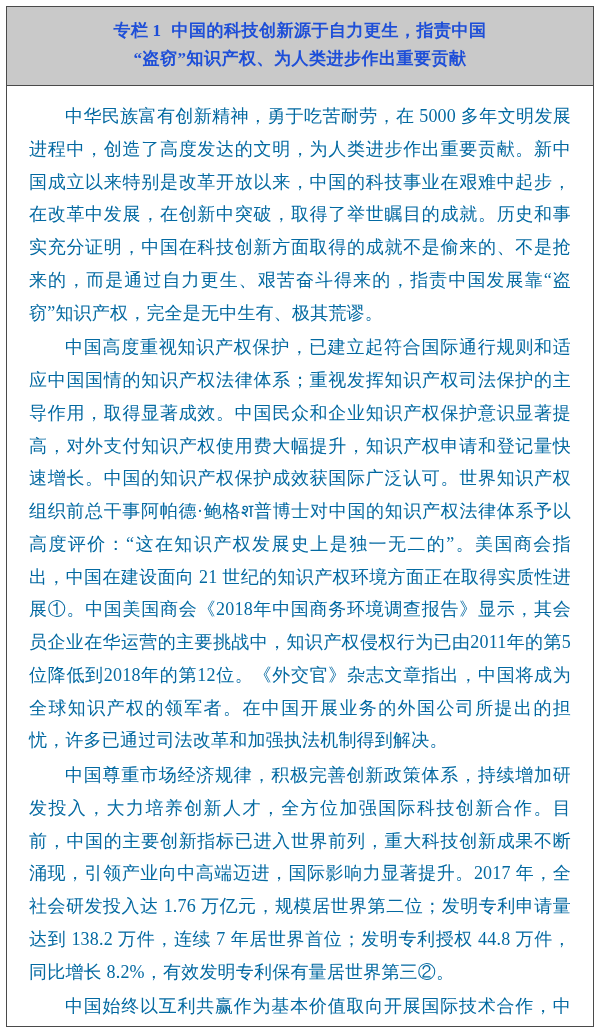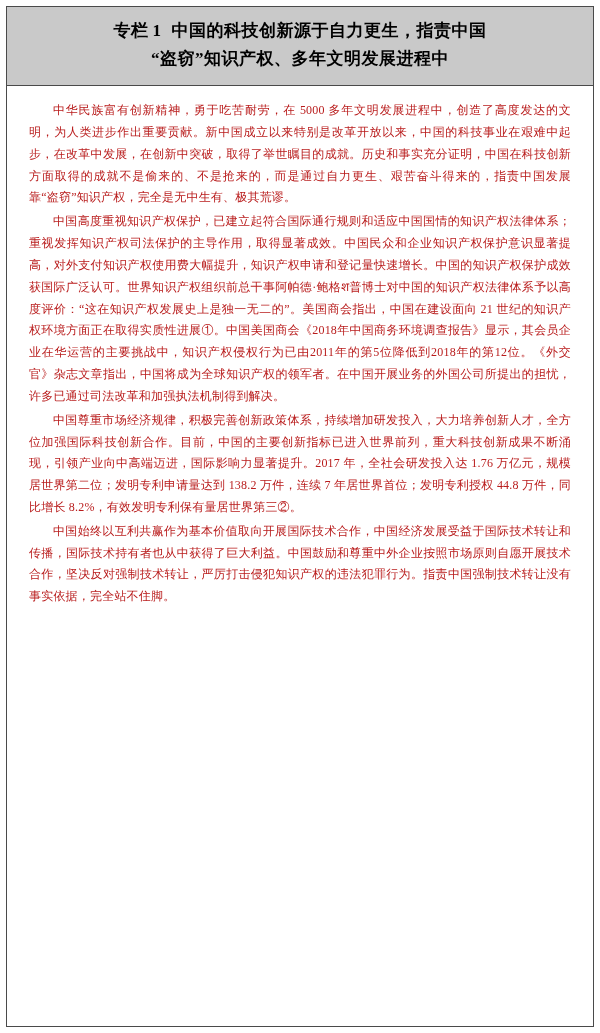--- a/index.html
+++ b/index.html
@@ -34,53 +34,53 @@
     background: #c9c9c9;
     border-bottom: 1px solid #4a4a4a;
     padding: 10px 18px 12px 18px;
     text-align: center;
   }
   .header-line {
     font-size: 17px;
     font-weight: bold;
     letter-spacing: 0.5px;
     line-height: 1.65;
-    color: #000000;
+    color: #1d4ed8;
     font-family: "Liberation Serif", "DejaVu Serif", serif;
   }
   .header-line .num {
     margin: 0 10px 0 4px;
   }
   .body {
     flex: 1;
     padding: 14px 22px 10px 22px;
     overflow: hidden;
   }
   p.para {
     margin: 0 0 2px 0;
     text-indent: 2em;
-    font-size: 12px;
+    font-size: 18px;
     line-height: 1.82;
     text-align: justify;
     text-justify: inter-ideograph;
     letter-spacing: 0.2px;
-    color: #b91c1c;
+    color: #0369a1;
   }
 </style>
 </head>
 <body>
 
 <div class="page">
   <div class="box">
 
     <div class="header">
       <div class="header-line">
         <span>专栏</span><span class="num">1</span><span>中国的科技创新源于自力更生，指责中国</span>
       </div>
-      <div class="header-line">“盗窃”知识产权、多年文明发展进程中</div>
+      <div class="header-line">“盗窃”知识产权、为人类进步作出重要贡献</div>
     </div>
 
     <div class="body">
       <p class="para">中华民族富有创新精神，勇于吃苦耐劳，在 5000 多年文明发展进程中，创造了高度发达的文明，为人类进步作出重要贡献。新中国成立以来特别是改革开放以来，中国的科技事业在艰难中起步，在改革中发展，在创新中突破，取得了举世瞩目的成就。历史和事实充分证明，中国在科技创新方面取得的成就不是偷来的、不是抢来的，而是通过自力更生、艰苦奋斗得来的，指责中国发展靠“盗窃”知识产权，完全是无中生有、极其荒谬。</p>
       <p class="para">中国高度重视知识产权保护，已建立起符合国际通行规则和适应中国国情的知识产权法律体系；重视发挥知识产权司法保护的主导作用，取得显著成效。中国民众和企业知识产权保护意识显著提高，对外支付知识产权使用费大幅提升，知识产权申请和登记量快速增长。中国的知识产权保护成效获国际广泛认可。世界知识产权组织前总干事阿帕德·鲍格श普博士对中国的知识产权法律体系予以高度评价：“这在知识产权发展史上是独一无二的”。美国商会指出，中国在建设面向 21 世纪的知识产权环境方面正在取得实质性进展①。中国美国商会《2018年中国商务环境调查报告》显示，其会员企业在华运营的主要挑战中，知识产权侵权行为已由2011年的第5位降低到2018年的第12位。《外交官》杂志文章指出，中国将成为全球知识产权的领军者。在中国开展业务的外国公司所提出的担忧，许多已通过司法改革和加强执法机制得到解决。</p>
       <p class="para">中国尊重市场经济规律，积极完善创新政策体系，持续增加研发投入，大力培养创新人才，全方位加强国际科技创新合作。目前，中国的主要创新指标已进入世界前列，重大科技创新成果不断涌现，引领产业向中高端迈进，国际影响力显著提升。2017 年，全社会研发投入达 1.76 万亿元，规模居世界第二位；发明专利申请量达到 138.2 万件，连续 7 年居世界首位；发明专利授权 44.8 万件，同比增长 8.2%，有效发明专利保有量居世界第三②。</p>
       <p class="para">中国始终以互利共赢作为基本价值取向开展国际技术合作，中国经济发展受益于国际技术转让和传播，国际技术持有者也从中获得了巨大利益。中国鼓励和尊重中外企业按照市场原则自愿开展技术合作，坚决反对强制技术转让，严厉打击侵犯知识产权的违法犯罪行为。指责中国强制技术转让没有事实依据，完全站不住脚。</p>
     </div>
 
   </div>

